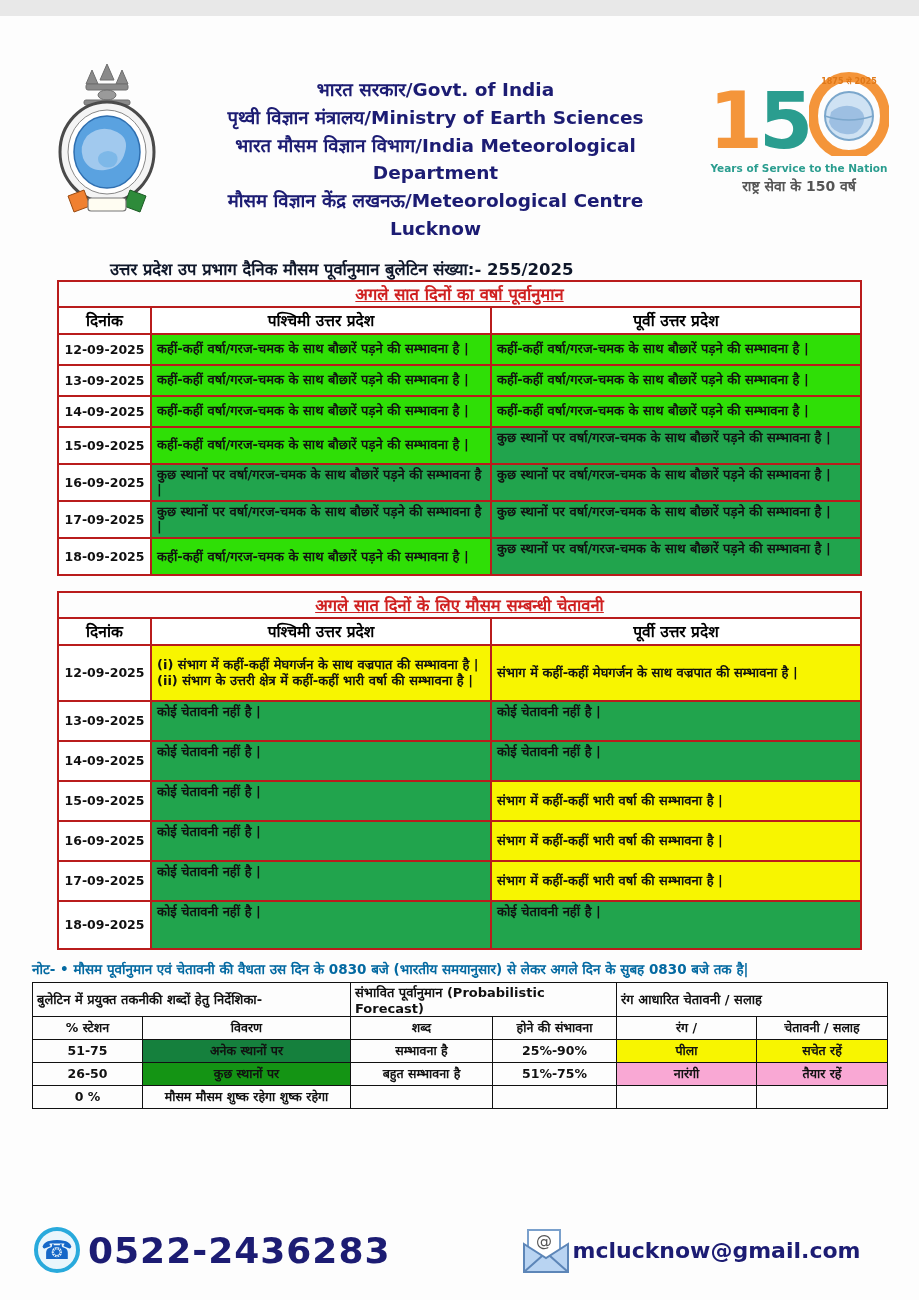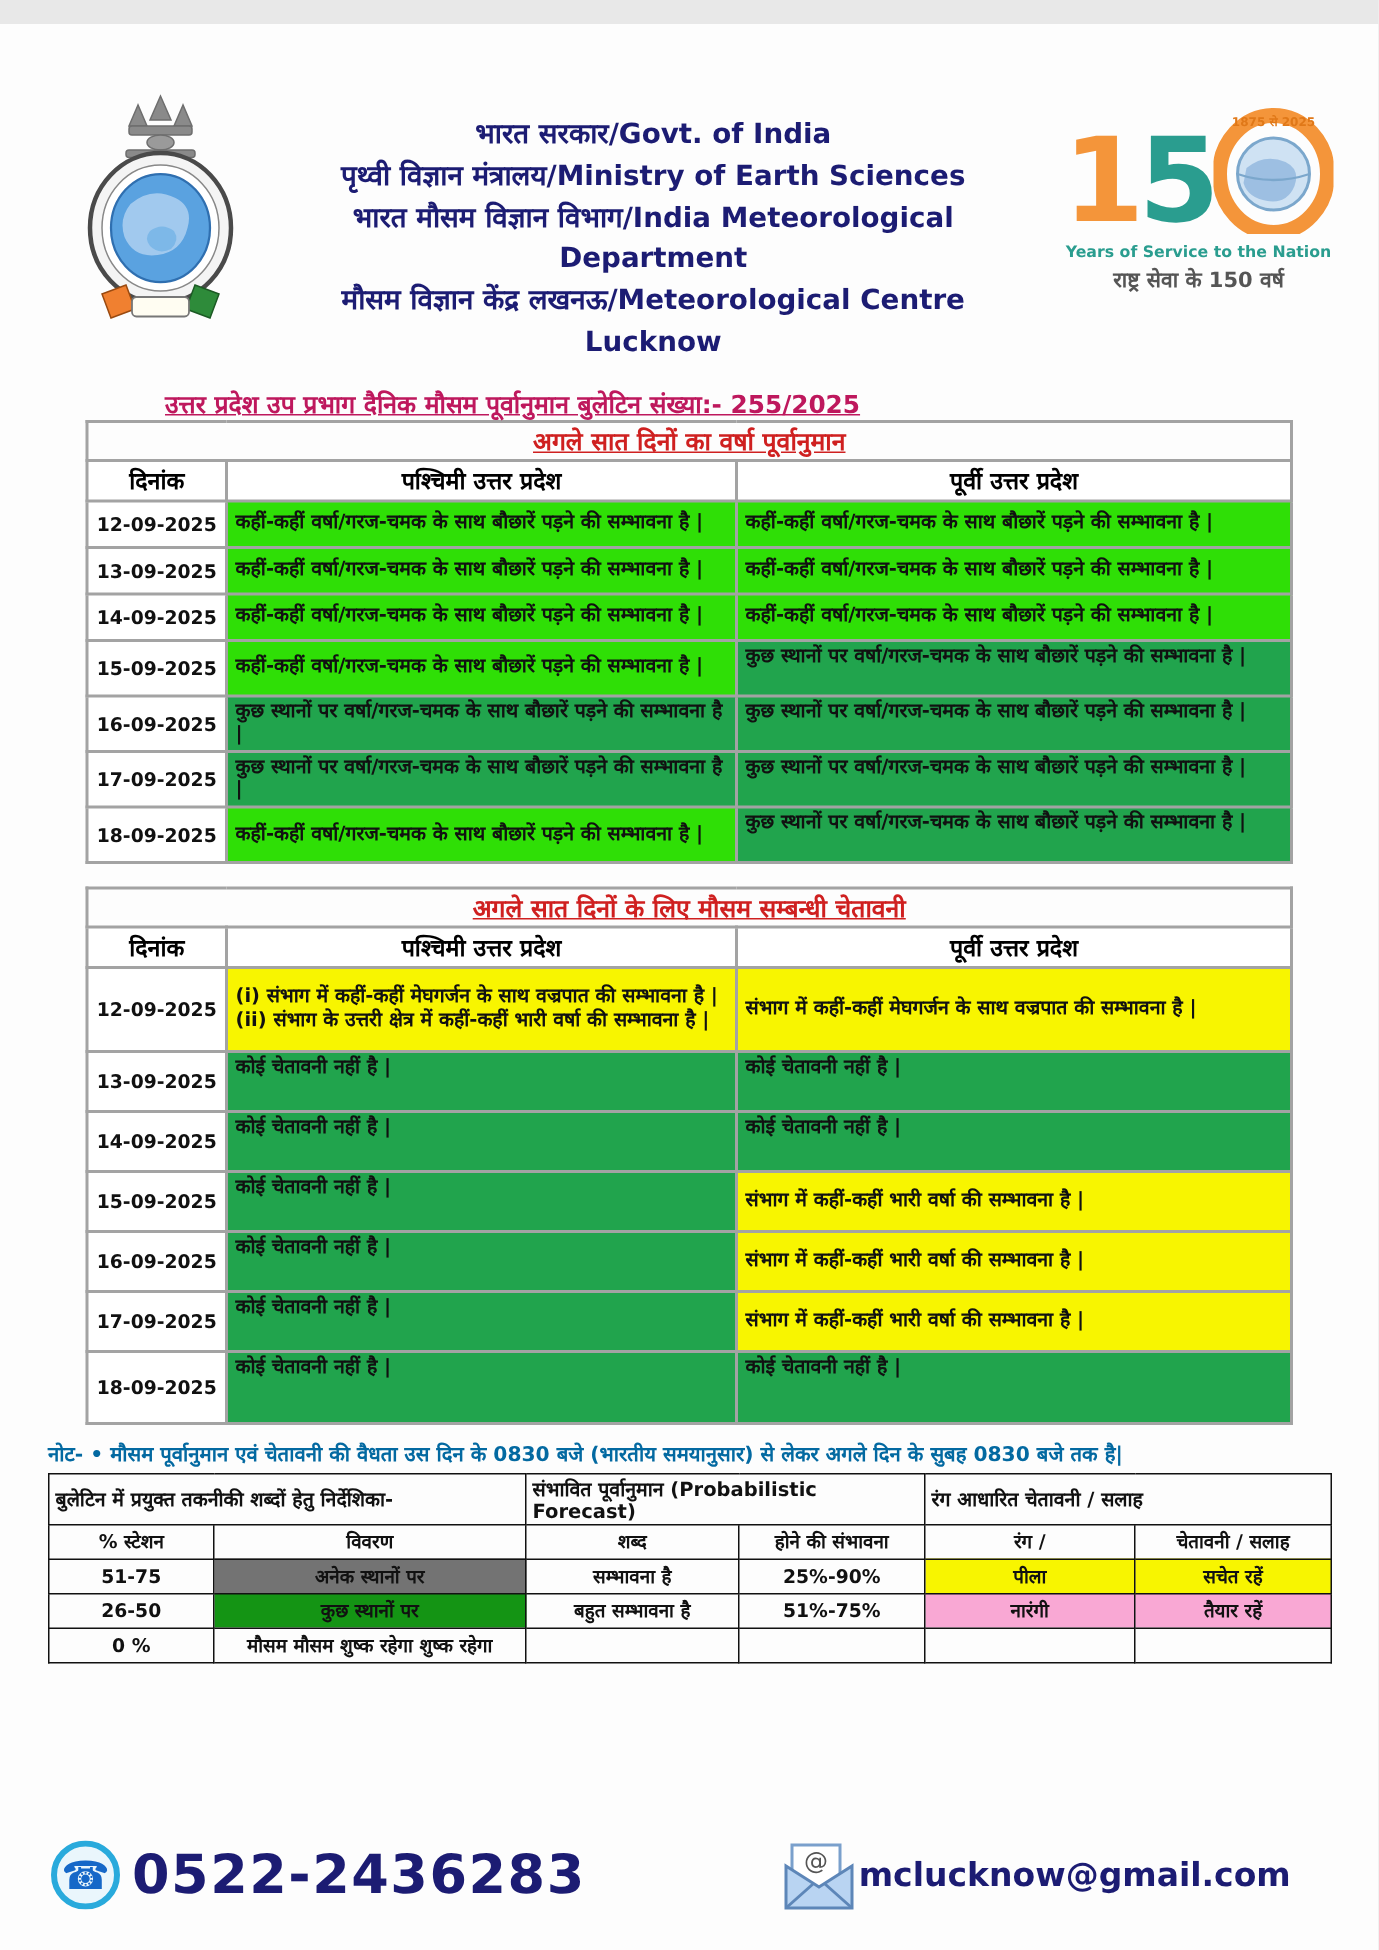--- a/index.html
+++ b/index.html
@@ -16,38 +16,38 @@
   .hdr-center { flex:1; text-align:center; padding-top:18px; }
   .org-line { color:#1c1c73; font-weight:bold; font-size:18.5px; line-height:1.5; }
   .hdr-right { width:220px; flex:0 0 220px; padding-top:12px; text-align:center; }
   .l150-row { display:flex; align-items:flex-end; justify-content:center; height:86px; }
   .l150-d1 { color:#f4953a; font-size:78px; font-weight:bold; line-height:0.9; letter-spacing:-4px; }
   .l150-d5 { color:#2a9d8f; font-size:78px; font-weight:bold; line-height:0.9; letter-spacing:-4px; }
   .l150-en { color:#2a9d8f; font-weight:bold; font-size:10.5px; margin-top:6px; }
   .l150-hi { color:#555; font-weight:bold; font-size:14px; margin-top:2px; }
   
   .title-row { display:flex; margin-top:14px; padding:0 58px 0 110px; }
-  .b-title { flex:1; color:#be185d; font-weight:bold; font-size:16.5px; text-decoration:underline; }
+  .b-title { flex:1; color:#0f172a; font-weight:bold; font-size:16.5px; }
   .b-right { width:230px; flex:0 0 230px; color:#1c1c73; font-weight:bold; font-size:15px; }
   .b-time { font-size:13.5px; margin-top:7px; }
   
   .wx-wrap { padding-left:57px; }
   table.wx { border-collapse:collapse; width:805px; table-layout:fixed; margin-top:0; }
-  table.wx td, table.wx th { border:2px solid #a3a3a3; }
+  table.wx td, table.wx th { border:2px solid #b91c1c; }
   tr.t-title td { text-align:center; height:26px; }
   tr.t-title span { color:#cf2020; font-weight:bold; font-size:16.5px; text-decoration:underline; }
   tr.t-head th { text-align:center; height:27px; font-size:15.5px; font-weight:bold; color:#000; background:#fff; }
   td.date { text-align:center; font-weight:bold; font-size:12.5px; background:#fff; }
   td.cell { font-weight:bold; font-size:13px; line-height:1.2; padding:2px 3px 2px 5px; vertical-align:middle; }
   td.cell-top { vertical-align:top; }
   .bg-bright { background:#2fdf06; }
   .bg-green  { background:#21a44d; }
   .bg-yellow { background:#f8f500; }
   .bg-blue   { background:#1d1de0; }
-  .bg-lblue  { background:#737373; }
+  .bg-lblue  { background:#15803d; }
   .bg-dgreen { background:#149414; }
   .bg-orange { background:#f9a8d4; }
   .bg-red    { background:#f80000; }
   .gap15 { height:15px; }
   
   .note { color:#0369a1; font-weight:bold; font-size:13.5px; padding:10px 0 4px 32px; }
   
   table.lg { border-collapse:collapse; width:856px; table-layout:fixed; margin-left:32px; }
   table.lg td, table.lg th { border:1.5px solid #111; font-size:12.5px; font-weight:bold; height:23px; }
   table.lg th { text-align:left; padding-left:4px; font-size:13px; }

